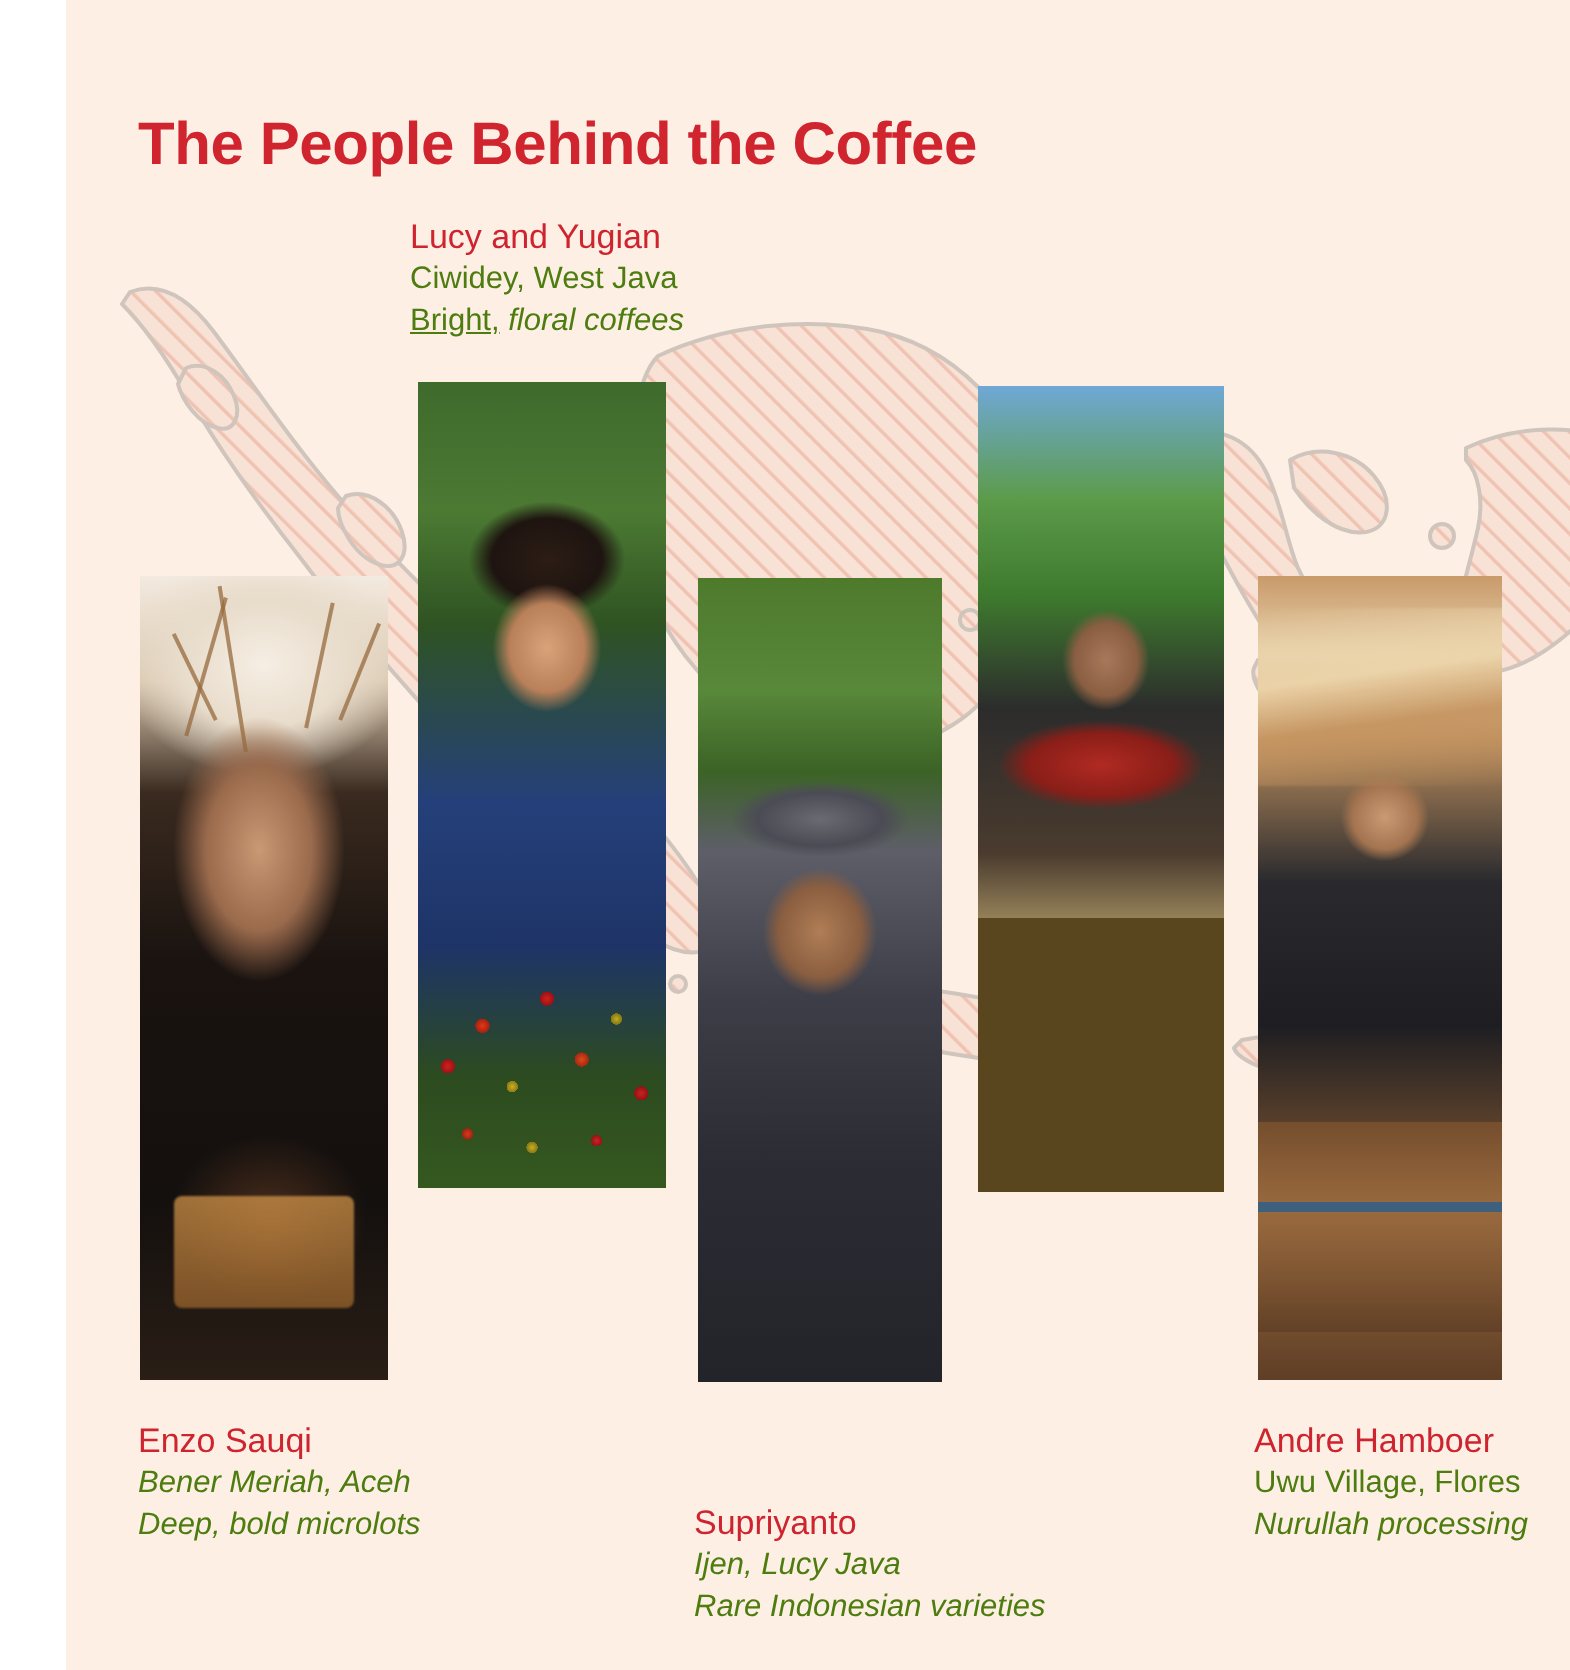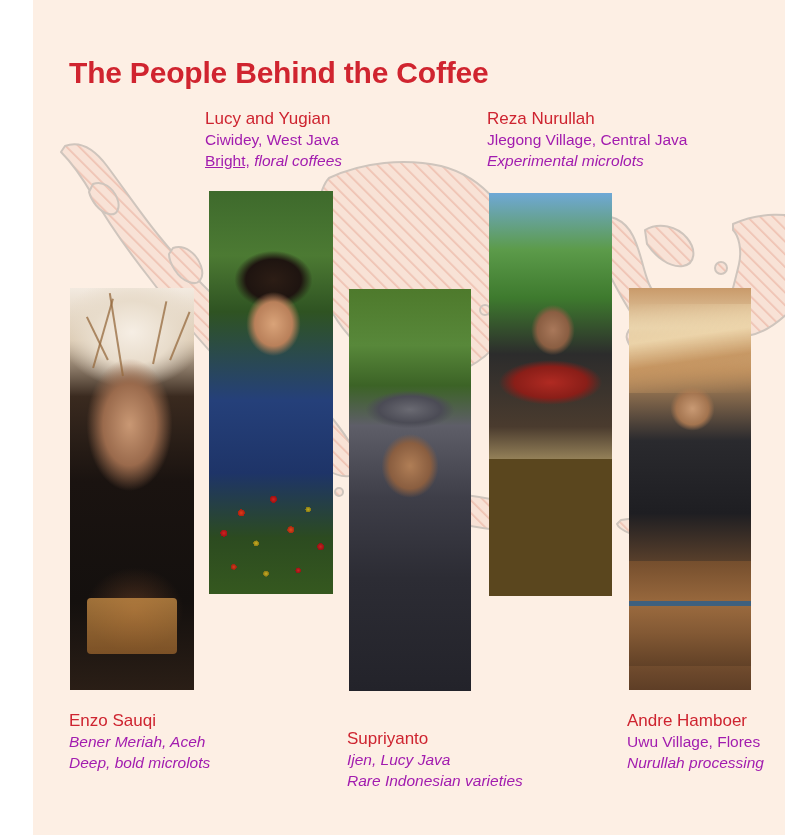--- a/index.html
+++ b/index.html
@@ -51,21 +51,21 @@
   }
   .caption .name {
     font-size: 17px;
     font-weight: normal;
     color: #CE2430;
     display: block;
   }
   .caption .loc,
   .caption .desc {
     font-size: 15.5px;
-    color: #a21caf;
+    color: #4d7c0f;
     display: block;
   }
   .caption .loc.ital,
   .caption .desc.ital {
     font-style: italic;
   }
   .caption .desc .lead {
     font-style: normal;
     text-decoration: underline;
   }
@@ -271,25 +271,20 @@
   </svg>
 
   <h1 id="page-title">The People Behind the Coffee</h1>
 
   <div class="caption" style="left:172px; top:108px;">
     <span class="name">Lucy and Yugian</span>
     <span class="loc">Ciwidey, West Java</span>
     <span class="desc"><span class="lead">Bright,</span> <span class="tail">floral coffees</span></span>
   </div>
 
-  <div class="caption" style="left:454px; top:108px;">
-    <span class="name">Reza Nurullah</span>
-    <span class="loc">Jlegong Village, Central Java</span>
-    <span class="desc ital">Experimental microlots</span>
-  </div>
 
   <div class="photo ph-enzo" style="left:37px; top:288px; width:124px; height:402px;">
     <div class="inner">
       <div class="branch" style="left:18%; top:2%;  width:2px; height:18%; transform:rotate(16deg);"></div>
       <div class="branch" style="left:42%; top:1%;  width:2px; height:21%; transform:rotate(-9deg);"></div>
       <div class="branch" style="left:66%; top:3%;  width:2px; height:16%; transform:rotate(12deg);"></div>
       <div class="branch" style="left:30%; top:6%;  width:2px; height:12%; transform:rotate(-26deg);"></div>
       <div class="branch" style="left:80%; top:5%;  width:2px; height:13%; transform:rotate(22deg);"></div>
       <div class="logo"></div>
     </div>
@@ -318,21 +313,21 @@
       <div class="stripe"></div>
     </div>
   </div>
 
   <div class="caption" style="left:36px; top:710px;">
     <span class="name">Enzo Sauqi</span>
     <span class="loc ital">Bener Meriah, Aceh</span>
     <span class="desc ital">Deep, bold microlots</span>
   </div>
 
-  <div class="caption" style="left:314px; top:728px;">
+  <div class="caption" style="left:314px; top:751px;">
     <span class="name">Supriyanto</span>
     <span class="loc ital">Ijen, Lucy Java</span>
     <span class="desc ital">Rare Indonesian varieties</span>
   </div>
 
   <div class="caption" style="left:594px; top:710px;">
     <span class="name">Andre Hamboer</span>
     <span class="loc">Uwu Village, Flores</span>
     <span class="desc ital">Nurullah processing</span>
   </div>

